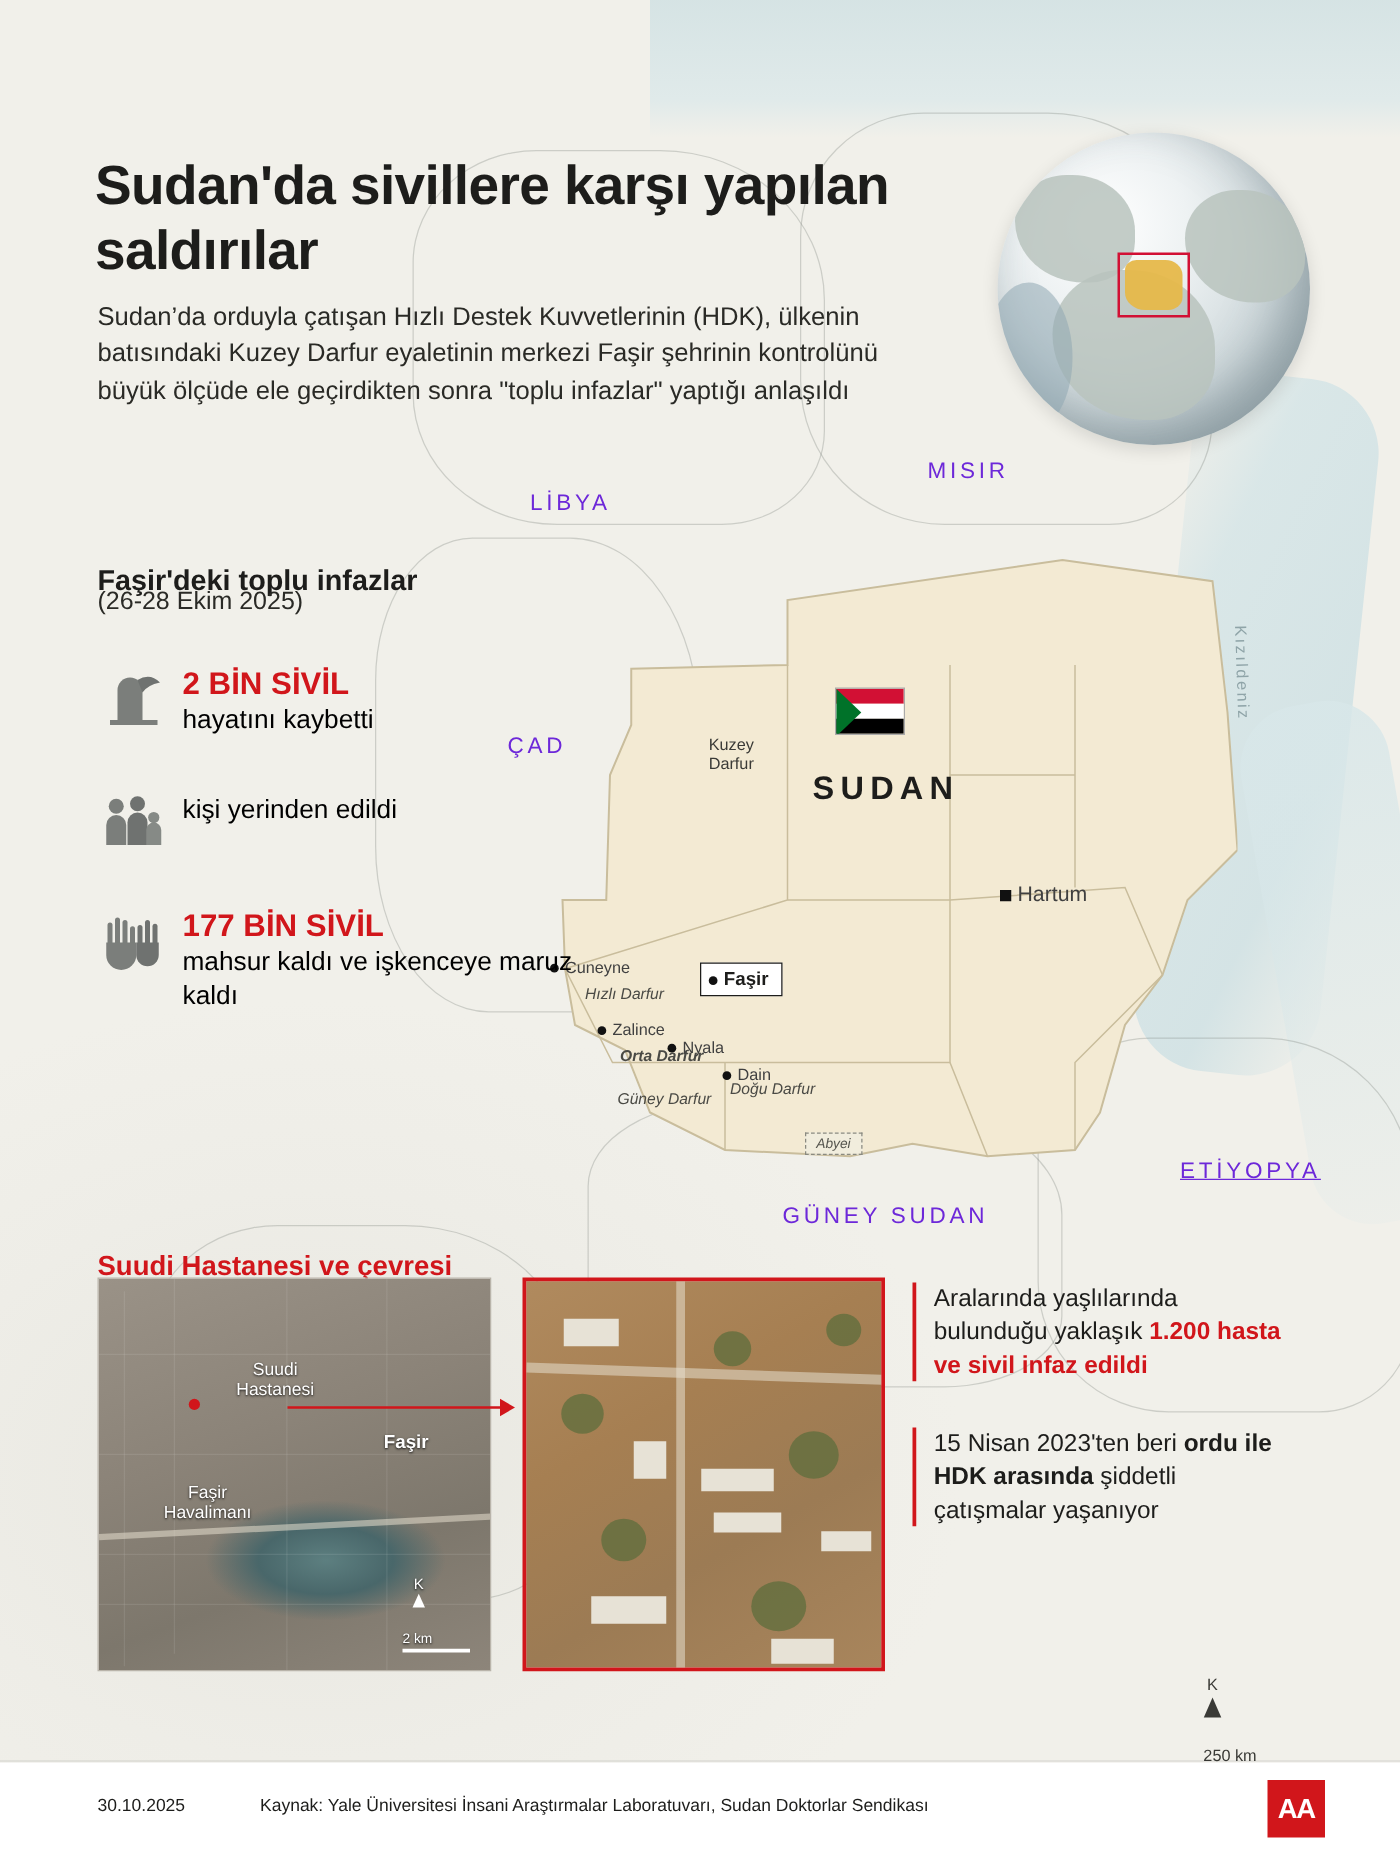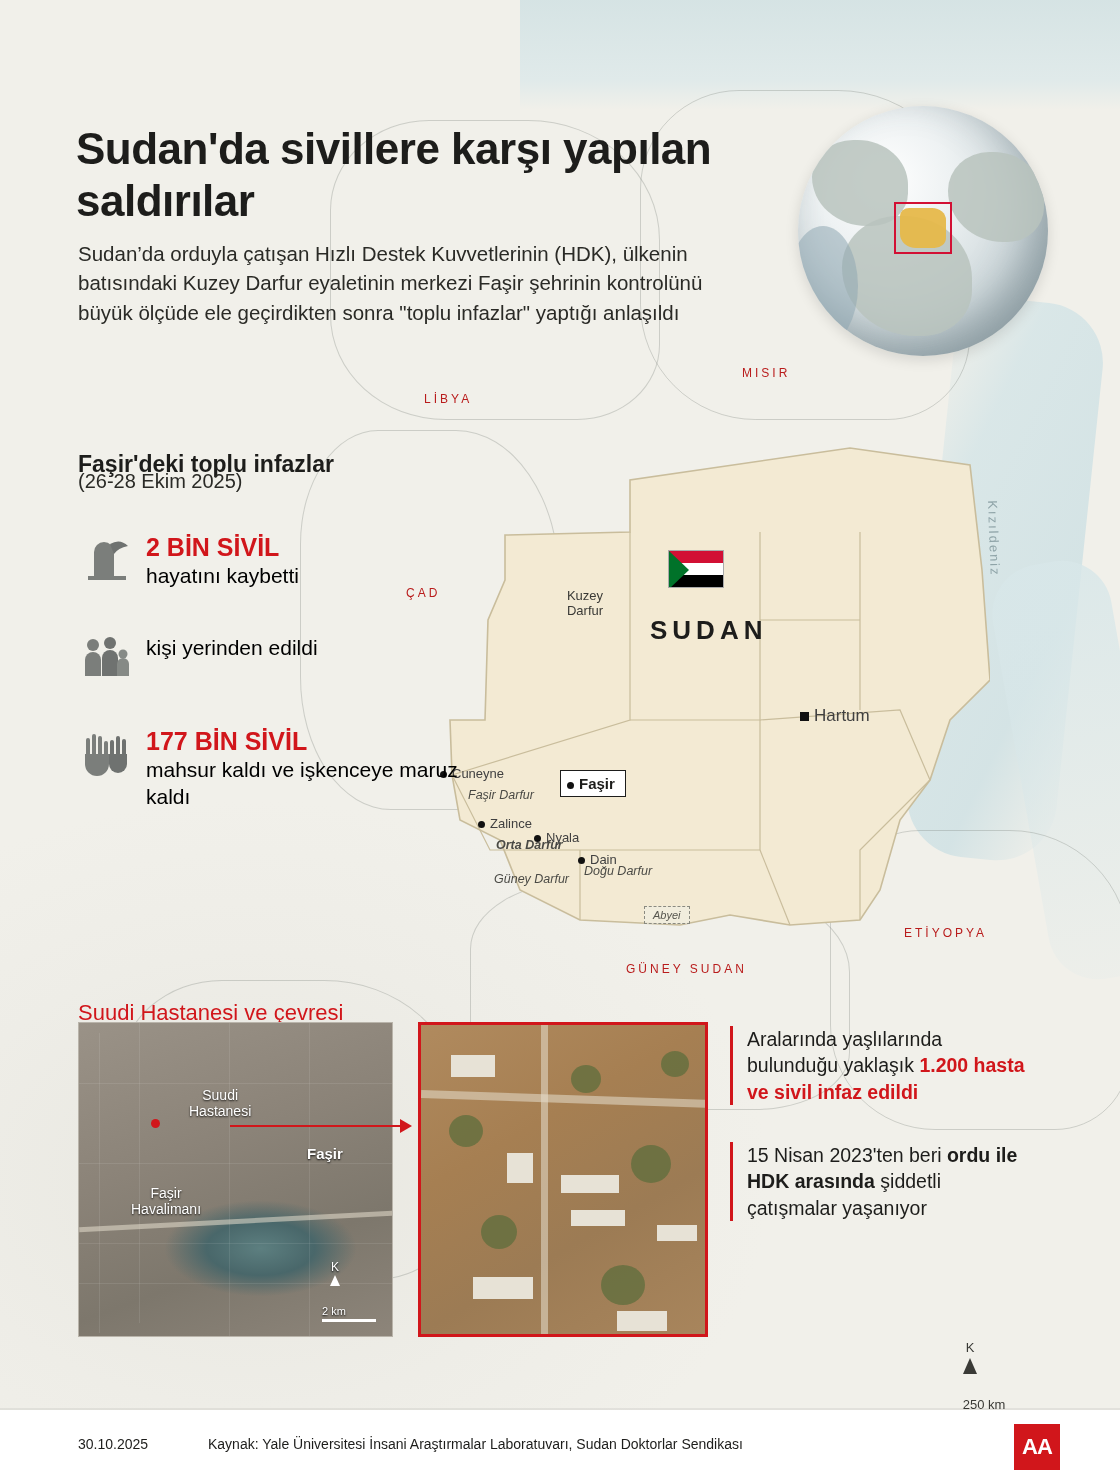--- a/index.html
+++ b/index.html
@@ -51,23 +51,23 @@
     position: absolute;
     left: 1000px; top: 500px;
     color: #8fa4a8;
     font-size: 13px; letter-spacing: 2px;
     transform: rotate(88deg);
     transform-origin: left top;
   }
 
   .geo-label {
     position: absolute;
-    color: #b91c1c;
+    color: #6d28d9;
     letter-spacing: 3px;
-    font-size: 12px;
+    font-size: 18px;
     white-space: nowrap;
   }
 
   
   .sudan-wrap { position: absolute; left: 430px; top: 420px; width: 560px; height: 540px; }
   .sudan-label {
     position: absolute; left: 220px; top: 195px;
     font-size: 26px; font-weight: bold; letter-spacing: 5px; color: #1d1d1b;
   }
   .flag {
@@ -154,21 +154,21 @@
   }
 
   .stat { position: absolute; left: 80px; width: 420px; }
   .stat .ico { position: absolute; left: 0; top: 2px; width: 56px; height: 48px; color:#6f7270; }
   .stat .big { margin-left: 66px; font-size: 25px; font-weight: bold; color: #d1161b; line-height: 1.05; }
   .stat .small { margin-left: 66px; font-size: 21px; color: #000000; line-height: 1.25; margin-top: 3px; }
 
   
   .hosp-title {
     position: absolute; left: 78px; top: 978px;
-    font-size: 22px; font-weight: normal; color: #d1161b;
+    font-size: 22px; font-weight: bold; color: #d1161b;
   }
   .sat-left {
     position: absolute; left: 78px; top: 1022px; width: 315px; height: 315px;
     background:
       radial-gradient(ellipse 120px 60px at 58% 72%, #5d7f80 0%, #49676a 45%, rgba(73,103,106,0) 80%),
       linear-gradient(160deg,#9a9287 0%, #8b8378 40%, #7d776c 70%, #8d857a 100%);
     border: 1px solid #b9b4aa;
     overflow: hidden;
   }
   .sat-right {
@@ -250,21 +250,21 @@
   <div class="country-outline" style="left:830px;top:830px;width:300px;height:300px;"></div>
   <div class="country-outline" style="left:120px;top:980px;width:340px;height:300px;"></div>
 </div>
 
 <div class="redsea-label">Kızıldeniz</div>
 
 <div class="geo-label" style="left:424px;top:392px;">LİBYA</div>
 <div class="geo-label" style="left:742px;top:366px;">MISIR</div>
 <div class="geo-label" style="left:406px;top:586px;">ÇAD</div>
 <div class="geo-label" style="left:626px;top:962px;">GÜNEY SUDAN</div>
-<div class="geo-label" style="left:904px;top:926px;">ETİYOPYA</div>
+<div class="geo-label" style="left:944px;top:926px;text-decoration:underline;">ETİYOPYA</div>
 
 <div class="sudan-wrap">
   <svg width="560" height="540" viewBox="0 0 560 540" style="position:absolute;left:0;top:0;">
     <polygon points="75,115 200,112 200,60 420,28 540,45 552,150 560,260 520,300 500,360 470,400 450,470 430,500 360,505 300,495 250,505 150,500 90,470 70,420 30,400 22,355 20,300 55,300 58,200 75,160" fill="#f3ead3" stroke="#c9bd9c" stroke-width="1.6"></polygon>
 
     <g stroke="#c9bd9c" stroke-width="1.2" fill="none">
       <path d="M200,112 L200,300 L22,355"></path>
       <path d="M200,300 L330,300 L330,112"></path>
       <path d="M330,300 L330,430 L150,430"></path>
       <path d="M330,300 L470,290 L500,360"></path>
@@ -281,21 +281,21 @@
     <div class="r r1"></div>
       <div class="r r2"></div>
       <div class="r r3"></div>
       <div class="tri"></div>
   </div>
   <div class="sudan-label">SUDAN</div>
 
   <div class="state-name block" style="left:110px;top:168px;width:90px;">Kuzey<br>Darfur</div>
 </div>
 
-<div class="state-name" style="left:468px;top:788px;">Faşir Darfur</div>
+<div class="state-name" style="left:468px;top:788px;">Hızlı Darfur</div>
 <div class="state-name" style="left:496px;top:838px;font-weight:bold;">Orta Darfur</div>
 <div class="state-name" style="left:494px;top:872px;">Güney Darfur</div>
 <div class="state-name" style="left:584px;top:864px;font-style:italic;">Doğu Darfur</div>
 
 <div class="city" style="left:440px;top:766px;"><span class="dot" style="border-radius:50%"></span><span>Cuneyne</span></div>
 <div class="city" style="left:478px;top:816px;"><span class="dot" style="border-radius:50%"></span><span>Zalince</span></div>
 <div class="city" style="left:534px;top:830px;"><span class="dot" style="border-radius:50%"></span><span>Nyala</span></div>
 <div class="city" style="left:578px;top:852px;"><span class="dot" style="border-radius:50%"></span><span>Dain</span></div>
 <div class="city sq" style="left:800px;top:706px;font-size:17px;"><span class="dot"></span><span>Hartum</span></div>
 

